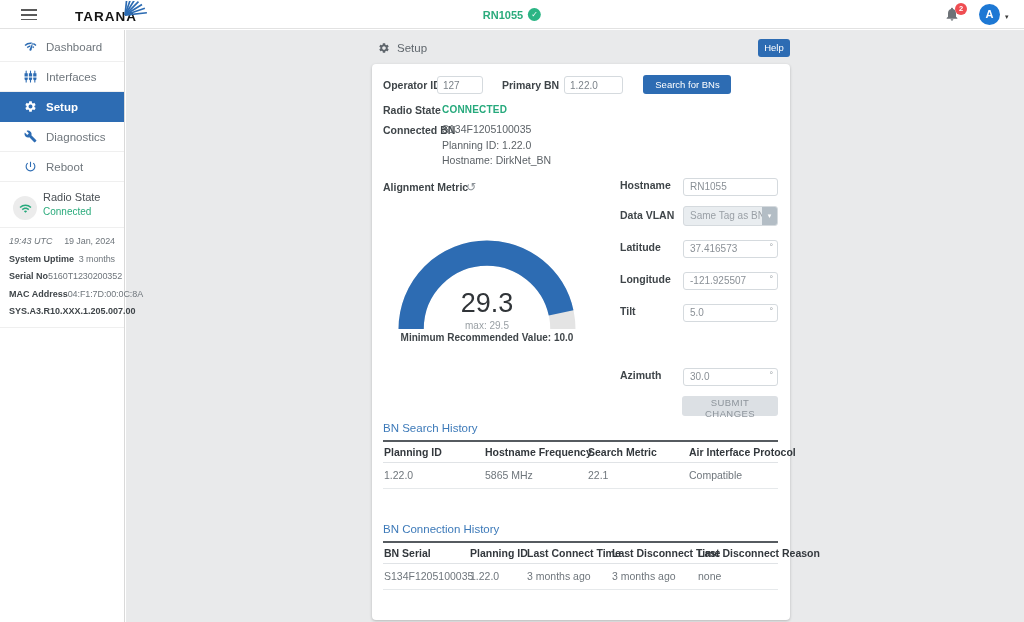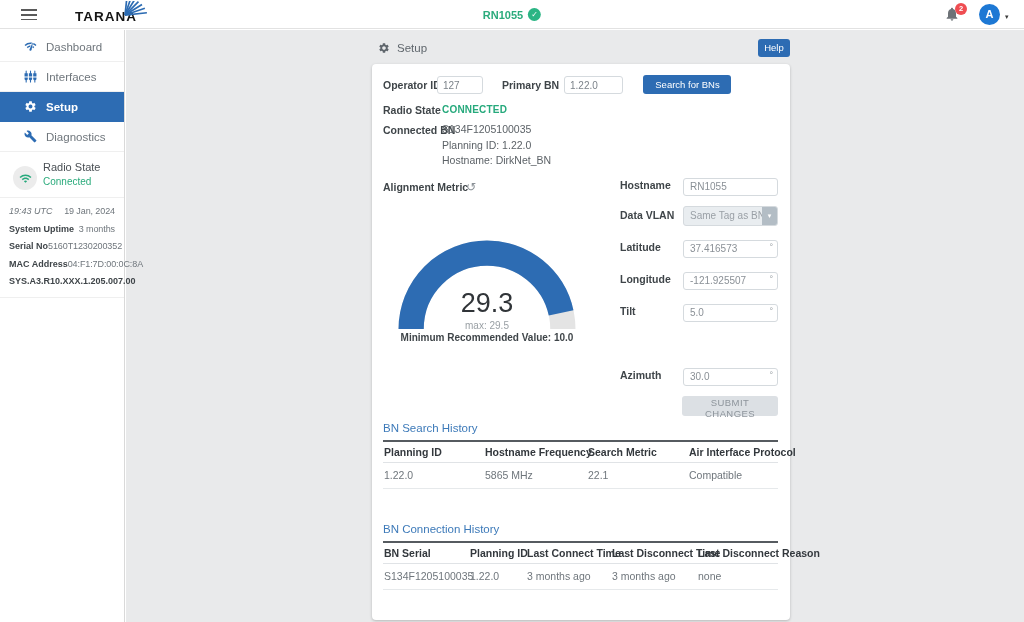--- a/index.html
+++ b/index.html
@@ -164,20 +164,26 @@
       <svg viewBox="0 0 24 24">
           <path d="M19.14 12.94c.04-.3.06-.61.06-.94 0-.32-.02-.64-.07-.94l2.03-1.58c.18-.14.23-.41.12-.61l-1.92-3.32c-.12-.22-.37-.29-.59-.22l-2.39.96c-.5-.38-1.03-.7-1.62-.94l-.36-2.54c-.04-.24-.24-.41-.48-.41h-3.84c-.24 0-.43.17-.47.41l-.36 2.54c-.59.24-1.13.57-1.62.94l-2.39-.96c-.22-.08-.47 0-.59.22L2.74 8.87c-.12.21-.08.47.12.61l2.03 1.58c-.05.3-.09.63-.09.94s.02.64.07.94l-2.03 1.58c-.18.14-.23.41-.12.61l1.92 3.32c.12.22.37.29.59.22l2.39-.96c.5.38 1.03.7 1.62.94l.36 2.54c.05.24.24.41.48.41h3.84c.24 0 .44-.17.47-.41l.36-2.54c.59-.24 1.13-.56 1.62-.94l2.39.96c.22.08.47 0 .59-.22l1.92-3.32c.12-.22.07-.47-.12-.61l-2.01-1.58zM12 15.6c-1.98 0-3.6-1.62-3.6-3.6s1.62-3.6 3.6-3.6 3.6 1.62 3.6 3.6-1.62 3.6-3.6 3.6z"></path>
         </svg>
       <span class="lbl">Setup</span>
     </div>
     <div class="nav-item">
       <svg viewBox="0 0 24 24">
           <path d="M22.7 19l-9.1-9.1c.9-2.3.4-5-1.5-6.9-2-2-5-2.4-7.4-1.3L9 6 6 9 1.6 4.7C.4 7.1.9 10.1 2.9 12.1c1.9 1.9 4.6 2.4 6.9 1.5l9.1 9.1c.4.4 1 .4 1.4 0l2.3-2.3c.5-.4.5-1.1.1-1.4z"></path>
         </svg>
       <span class="lbl">Diagnostics</span>
+    </div>
+    <div class="nav-item">
+      <svg viewBox="0 0 24 24">
+          <path d="M13 3h-2v10h2V3zm4.83 2.17l-1.42 1.42C17.99 7.86 19 9.81 19 12c0 3.87-3.13 7-7 7s-7-3.13-7-7c0-2.19 1.01-4.14 2.58-5.41L6.17 5.17C4.23 6.82 3 9.26 3 12c0 4.97 4.03 9 9 9s9-4.03 9-9c0-2.74-1.23-5.18-3.17-6.83z"></path>
+        </svg>
+      <span class="lbl">Reboot</span>
     </div>
   </div>
   <div class="radio-block">
     <span class="radio-circle">
       <svg viewBox="0 0 24 24">
           <path d="M1 9l2 2c4.97-4.97 13.03-4.97 18 0l2-2C16.93 2.93 7.08 2.93 1 9zm8 8 3 3 3-3c-1.65-1.66-4.34-1.66-6 0zm-4-4 2 2c2.76-2.76 7.24-2.76 10 0l2-2C15.14 9.14 8.87 9.14 5 13z"></path>
         </svg>
     </span>
     <span class="rl">Radio State</span>
     <span class="rv">Connected</span>

